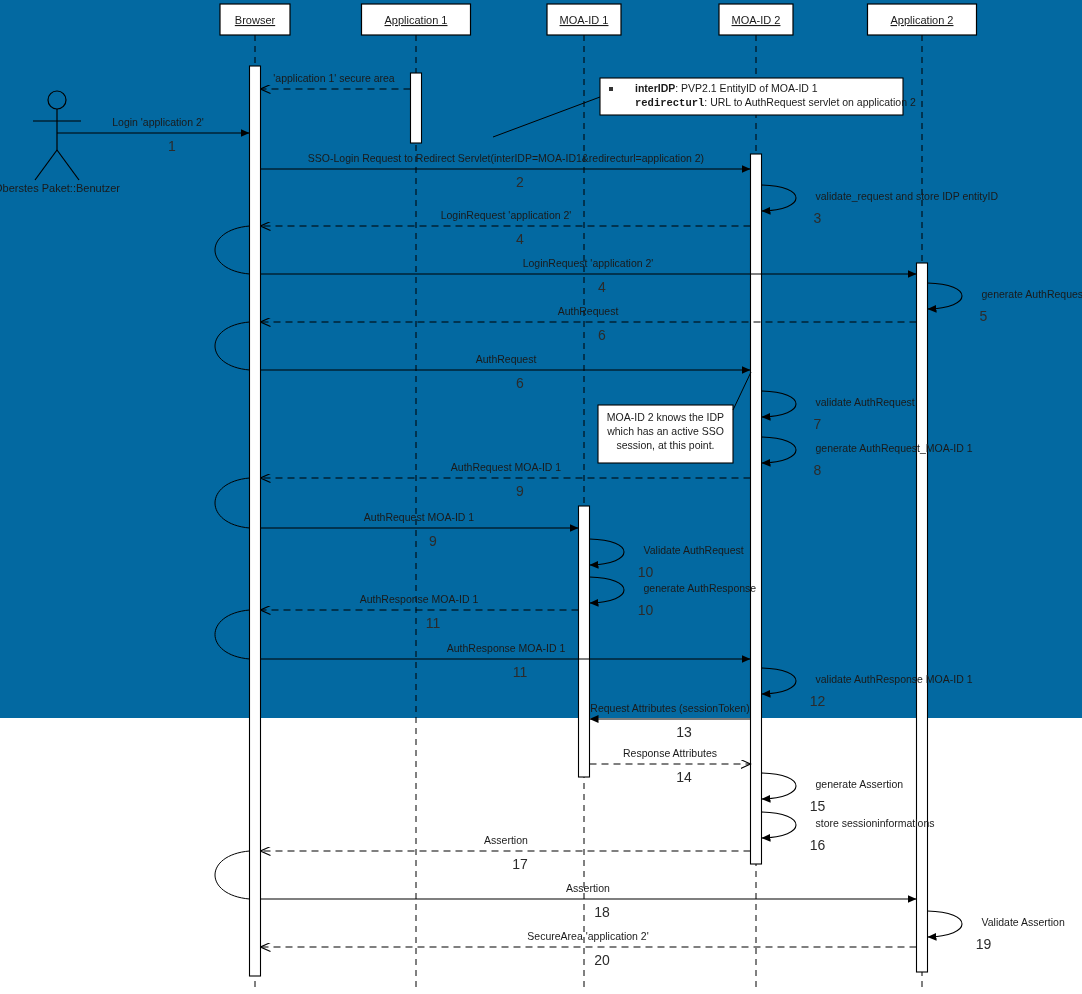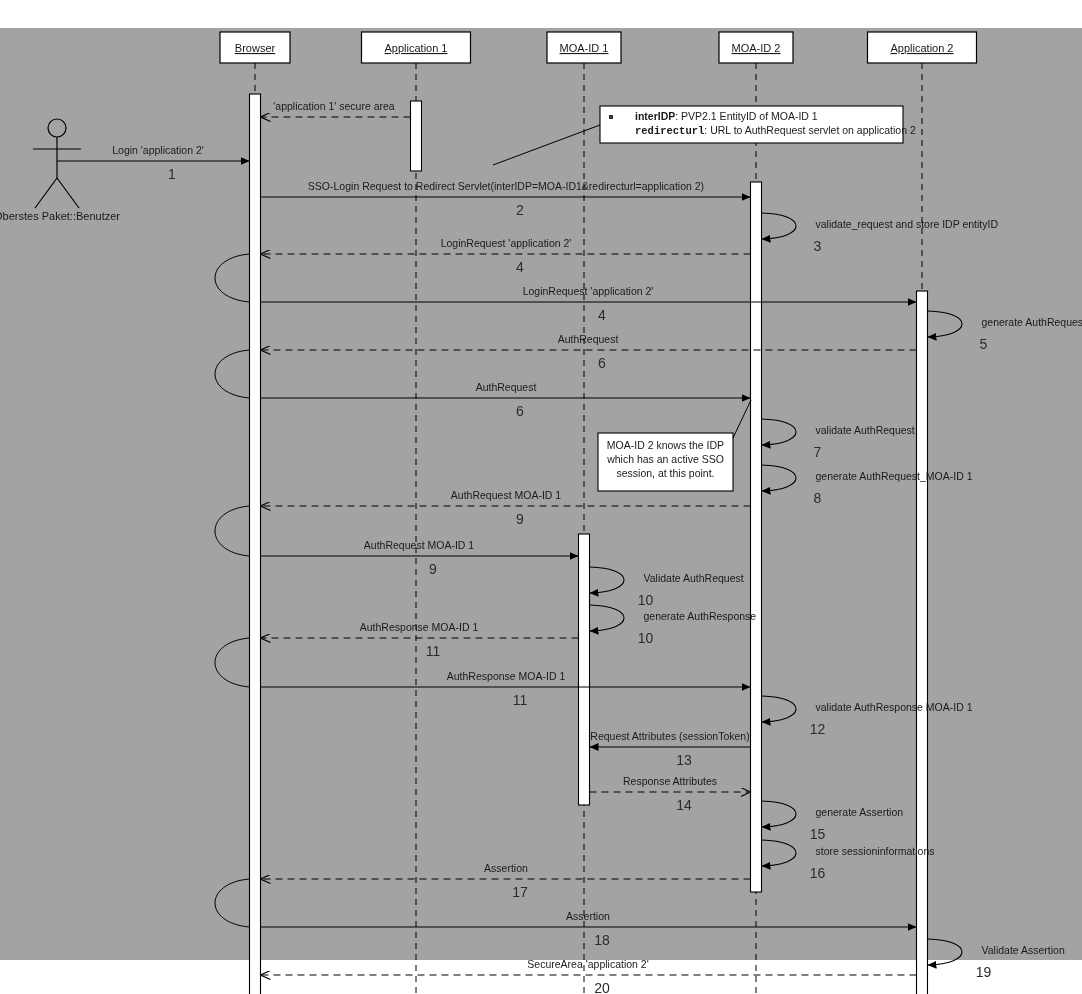--- a/index.html
+++ b/index.html
@@ -9,23 +9,22 @@
   }
   body {
     font-family: "Liberation Sans", sans-serif;
     width: 1082px;
     height: 994px;
     overflow: hidden;
   }
   #diagram-root {
     position: relative;
     width: 1082px;
-    height: 932px;
-    background: #a3a3a3;
-    margin-top: 28px;
+    height: 718px;
+    background: #0369a1;
   }
   svg.seq {
     display: block;
     width: 1082px;
     height: 994px;
   }
   .lifeline-box {
     fill: #ffffff;
     stroke: #000000;
     stroke-width: 1.2;

